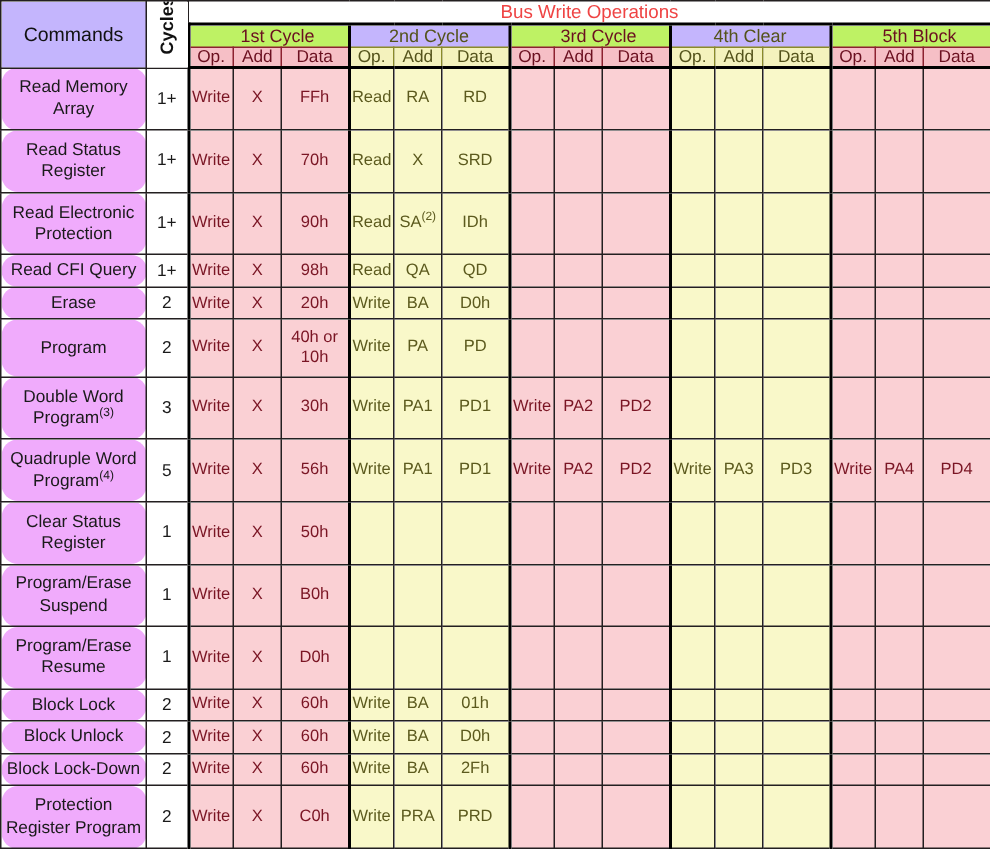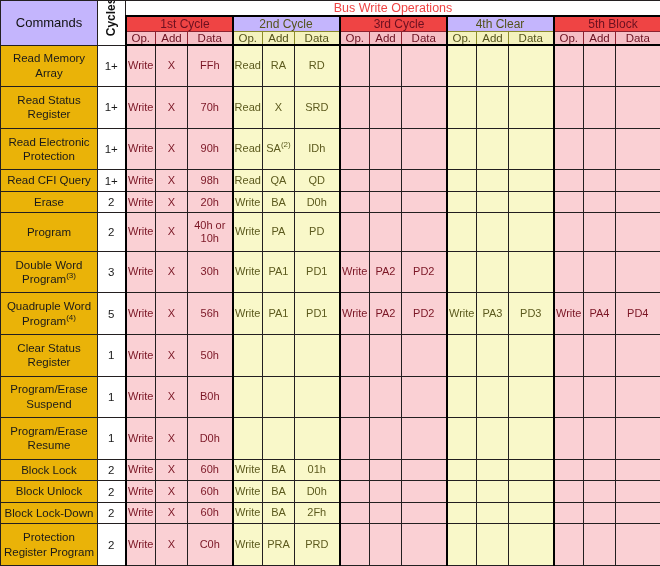--- a/index.html
+++ b/index.html
@@ -49,21 +49,21 @@
     background:#ffffff;
     font-weight:bold;font-size:12.5px;color:#ef4444;
     border-top:2px solid #000;border-right:2px solid #000;
     border-bottom:2px solid #000;border-left:0;
   }
   .hd-cyc{
     font-weight:bold;font-size:12px;
     border:1px solid;
   }
   .hd-cyc.pink{
-    background:#ef4444;color:#6b1020;
+    background:#bef264;color:#6b1020;
     border-color:#8c2230;
     border-top:2px solid #000;
     padding-left:12px;
   }
   .hd-cyc.yell{
     background:#c4b5fd;color:#54531b;
     border-color:#8a8a2a;
     border-top:2px solid #000;
   }
   .hd-sub{
@@ -76,29 +76,30 @@
   }
   .hd-sub.yell{
     background:#f4f2bd;color:#54531b;border-color:#8a8a2a;
     border-bottom:2px solid #000;
   }
   .grp-edge-l{border-left:2px solid #000 !important;}
   .grp-edge-r{border-right:2px solid #000 !important;}
 
   
   td.cmd{
-    background:#eab308;color:#1a1a1a;
+    background:#f0abfc;color:#1a1a1a;
     font-size:11.5px;
     text-align:left;
     padding:0 0 0 5px;
     line-height:1.25;
     border-left:2px solid #000;
     border-right:2px solid #000;
     border-top:1px solid #231f20;
     border-bottom:1px solid #231f20;
+    border-radius:11px;
   }
   td.cyc{
     background:#ffffff;color:#1a1a1a;
     font-size:11.5px;
     border-right:2px solid #000;
     border-left:0;
   }
   td.pk{
     background:#fad0d4;color:#7a1524;
     border-color:#8c2230;

